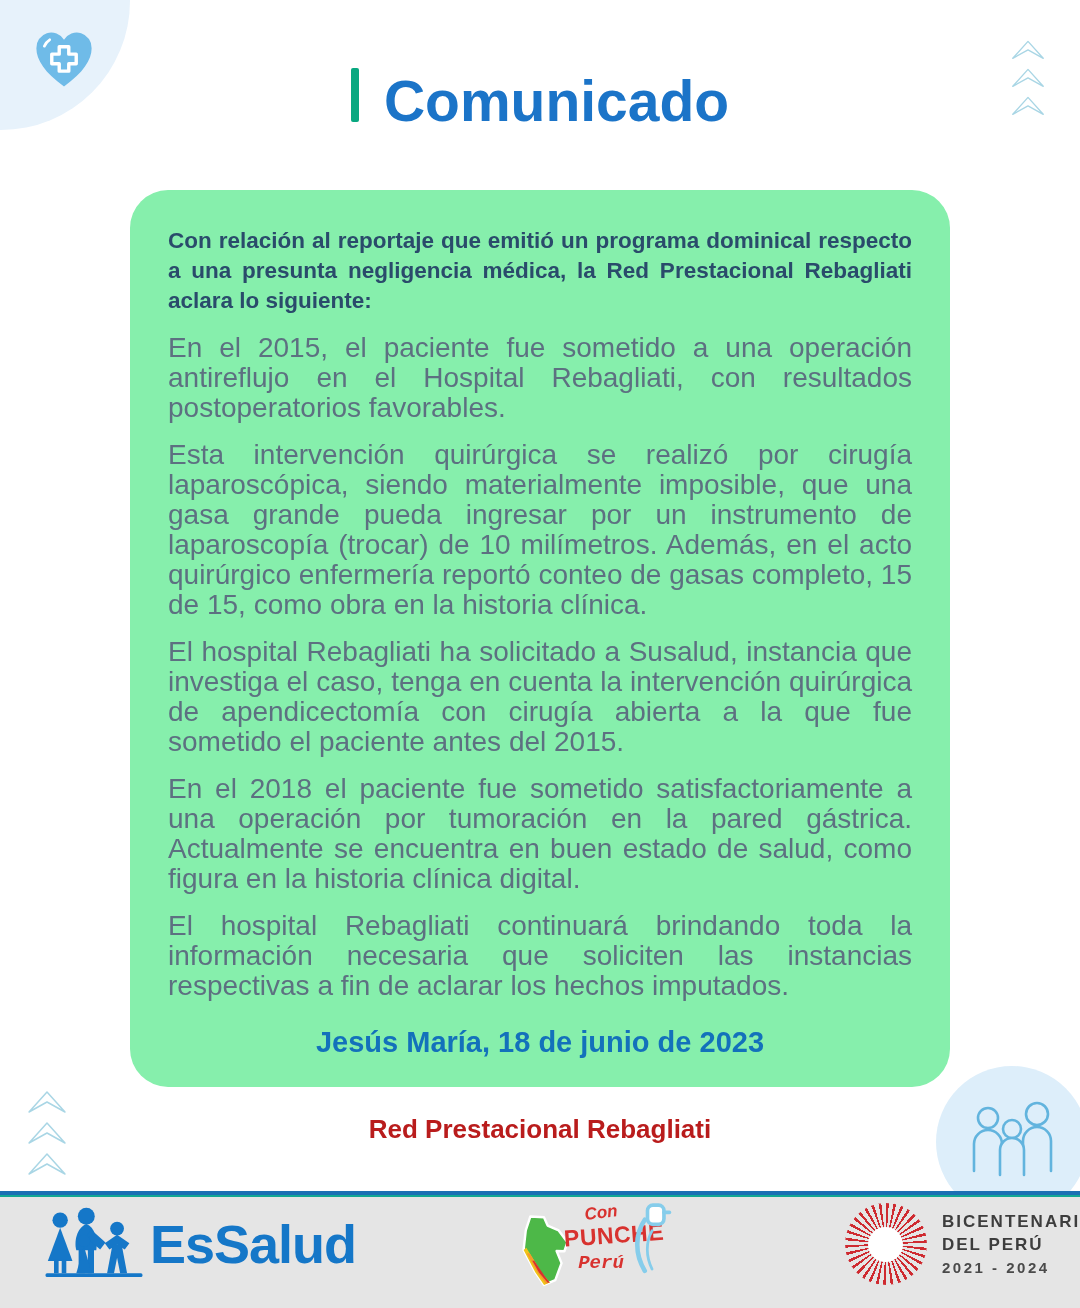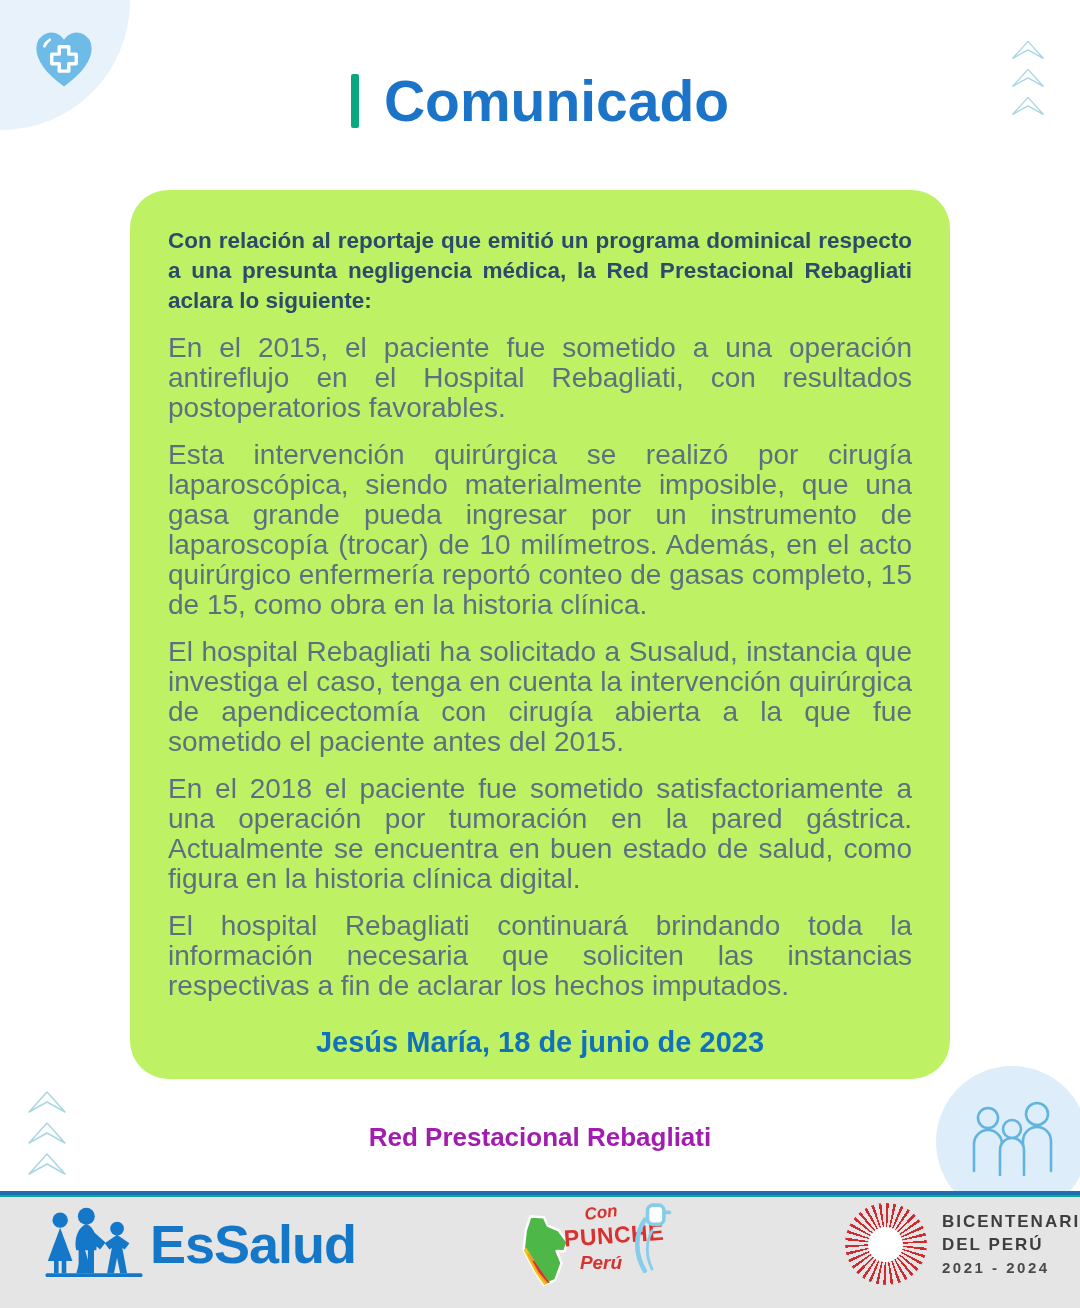--- a/index.html
+++ b/index.html
@@ -14,54 +14,54 @@
   .heart-wrap { position:absolute; left:30px; top:26px; width:68px; height:68px; }
 
   
   .chevrons-tr { position:absolute; left:1010px; top:38px; display:flex; flex-direction:column; gap:6px; }
   .chevrons-tr svg { width:36px; height:22px; display:block; }
   .chevrons-bl { position:absolute; left:26px; top:1088px; display:flex; flex-direction:column; gap:5px; }
   .chevrons-bl svg { width:42px; height:26px; display:block; }
 
   
   .title-row { position:absolute; top:68px; left:0; width:100%; display:flex;
-    justify-content:center; align-items:center; gap:25px; }
+    justify-content:center; gap:25px; }
   .title-bar { width:8px; height:54px; background:#09a880; border-radius:2px; }
   .title-text { font-size:57px; font-weight:bold; color:#1b74c8; margin:0; }
 
   
   .card { position:absolute; left:130px; top:190px; width:820px; min-height:873px;
-    background:#bef264; border-radius:38px; padding:36px 38px 10px; box-sizing:border-box; }
+    background:#86efac; border-radius:38px; padding:36px 38px 18px; box-sizing:border-box; }
   .card p { margin:0 0 17px; font-size:28px; line-height:30px; text-align:justify;
     color:#5d7081; }
   .card p.intro { font-weight:bold; color:#2a4b6b; font-size:22.5px; }
   .card .date { text-align:center; color:#1371bb; font-weight:bold; font-size:29px;
     margin:26px 0 12px; }
 
   .signature { position:absolute; top:1114px; left:0; width:100%; text-align:center;
-    font-size:26px; font-weight:bold; color:#a21caf;margin-top:8px; }
+    font-size:26px; font-weight:bold; color:#b91c1c; }
 
   
   .people-circle { position:absolute; left:936px; top:1066px; width:152px; height:152px;
     border-radius:50%; background:#ddeefa; display:flex; align-items:center; justify-content:center; }
 
   
   .footer { position:absolute; left:0; top:1191px; width:1080px; height:117px; background:#e5e5e5; }
   .footer-border { height:6px; width:100%;
     background:linear-gradient(180deg,#1b70b4 0%,#1b70b4 62%,#12a795 62%,#12a795 100%); }
 
   .essalud { position:absolute; left:44px; top:16px; display:flex; align-items:center; }
   .essalud-word { font-size:54px; font-weight:bold; color:#1577c8; margin-left:6px; letter-spacing:-1px; }
 
   .punche { position:absolute; left:518px; top:8px; width:156px; height:100px; }
   .peru-map { position:absolute; left:0; top:14px; width:54px; height:76px; transform:rotate(-5deg); }
   .punche-text { position:absolute; left:46px; top:4px; width:74px; text-align:center; color:#d8322f; }
   .punche-con { font-size:17px; font-weight:bold; font-style:italic; transform:rotate(-7deg); }
   .punche-main { font-size:23px; font-weight:800; letter-spacing:.5px; transform:rotate(-4deg); margin-top:0; }
-  .punche-peru { font-size:19px; font-weight:bold; font-style:italic; margin-top:2px; }
+  .punche-peru { font-size:19px; font-weight:bold; font-style:italic; margin-top:2px;font-family:Liberation Mono, monospace; }
   .flex-arm { position:absolute; left:114px; top:0; width:42px; height:78px; }
 
   .bicentenario { position:absolute; left:845px; top:12px; display:flex; align-items:center; gap:15px; }
   .sunburst { width:82px; height:82px; border-radius:50%; position:relative;
     background:repeating-conic-gradient(#cf2a30 0deg 4deg, rgba(0,0,0,0) 4deg 10.588deg); }
   .sunburst-center { position:absolute; left:23px; top:24px; width:35px; height:35px;
     background:#fff; border-radius:50%; }
   .bic-text div { color:#3d3d3d; font-weight:bold; font-size:17px; letter-spacing:2px; line-height:23px; }
   .bic-text .bic-years { font-size:15px; color:#4a4a4a; letter-spacing:2.5px; }
 </style>

